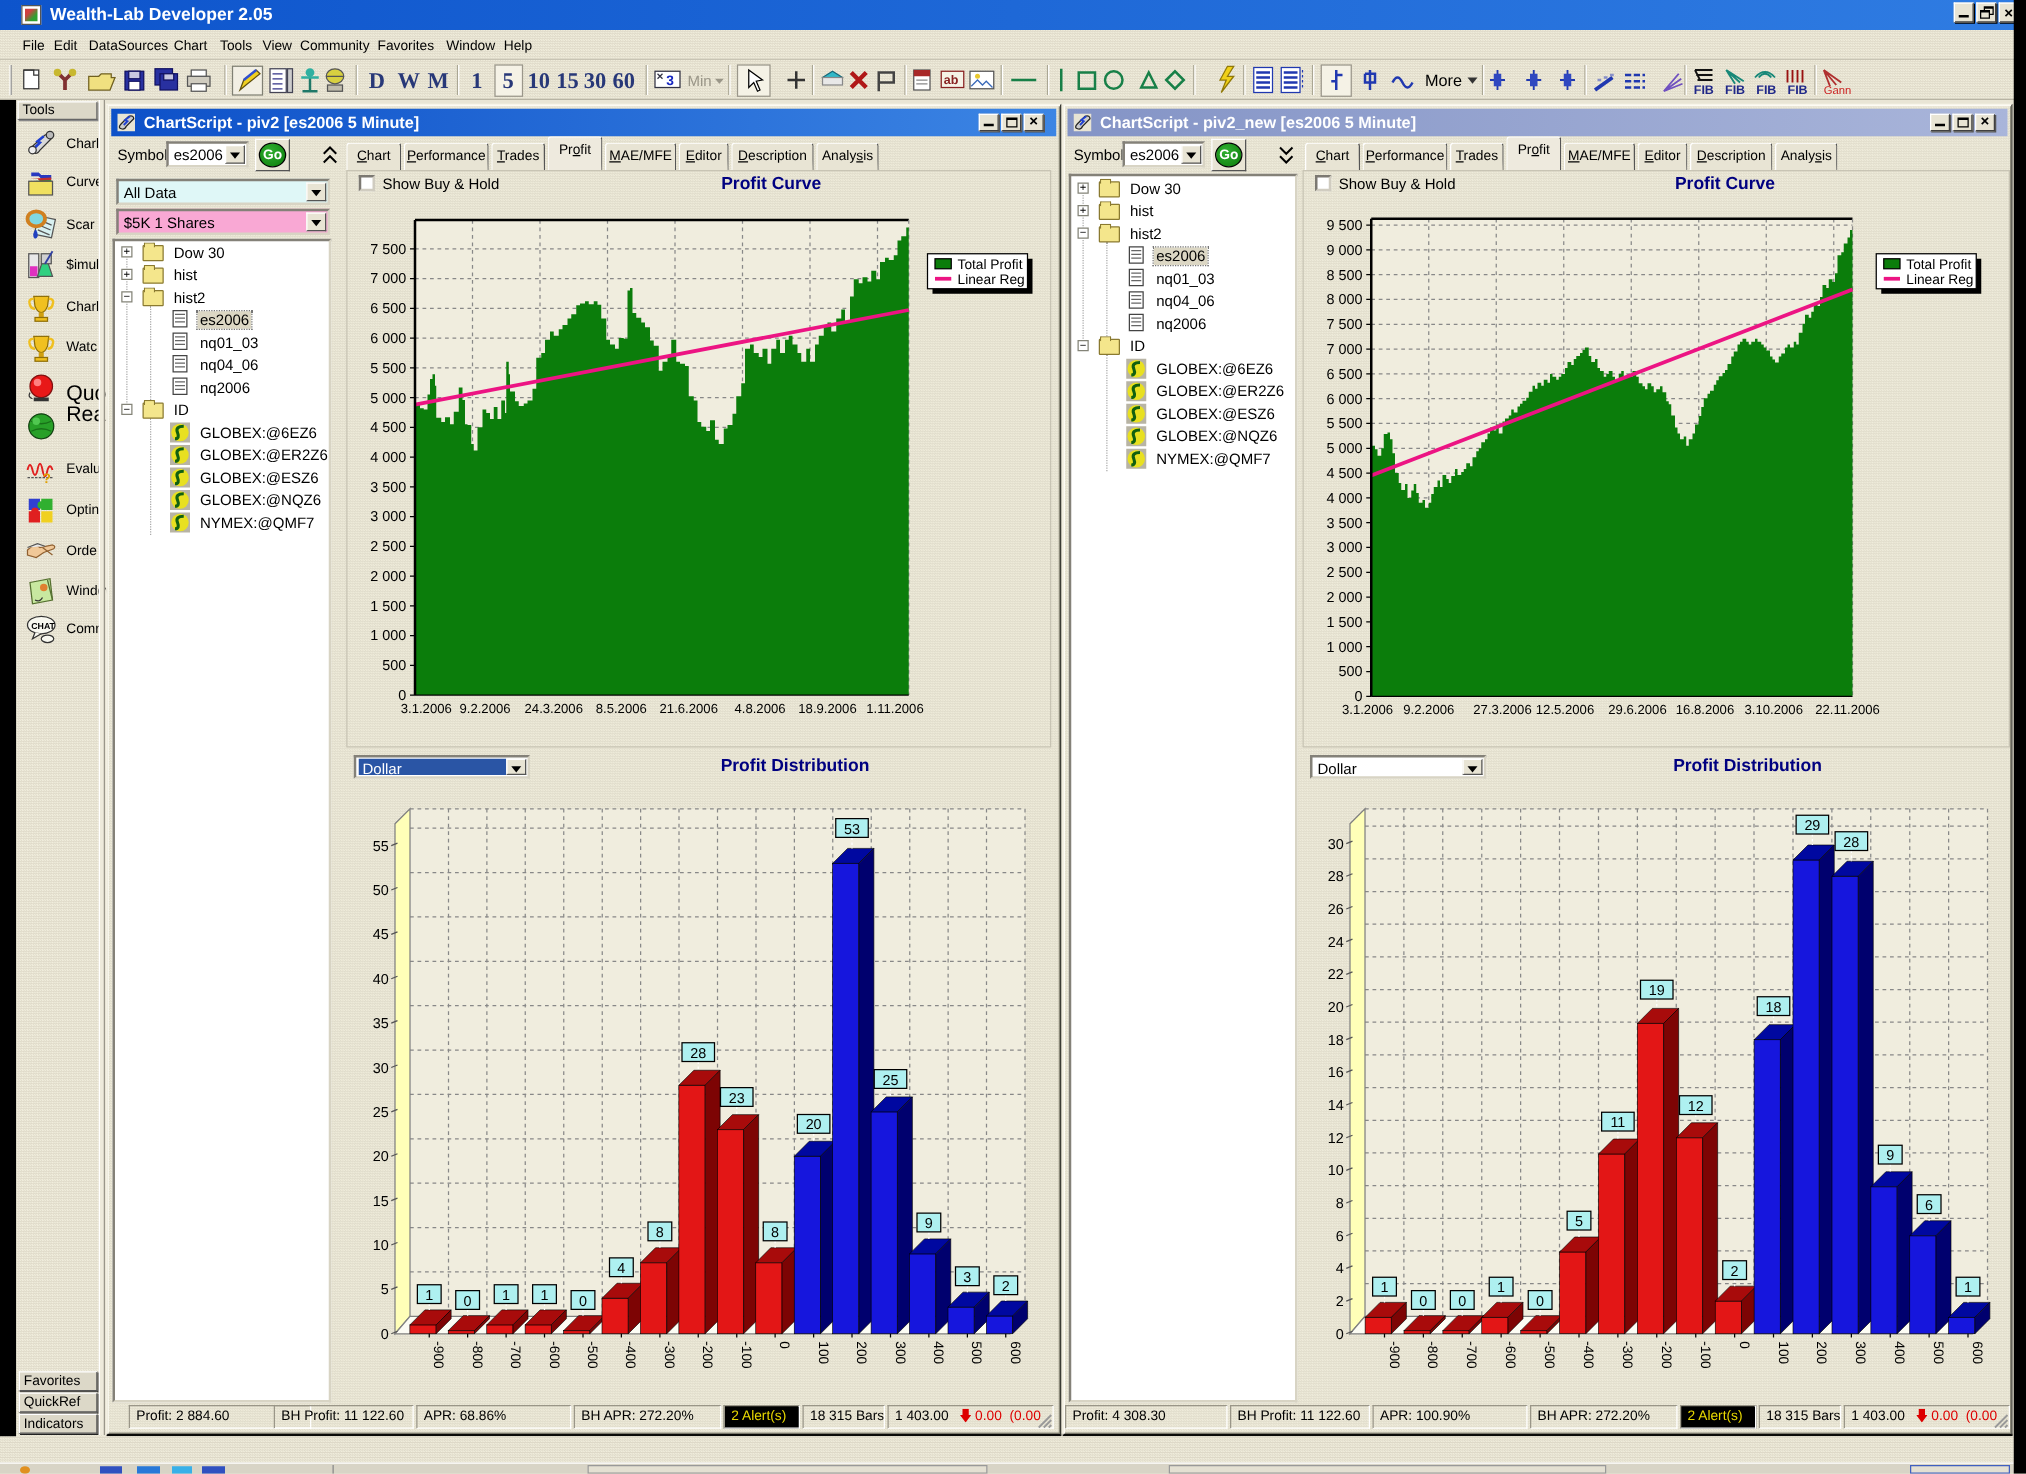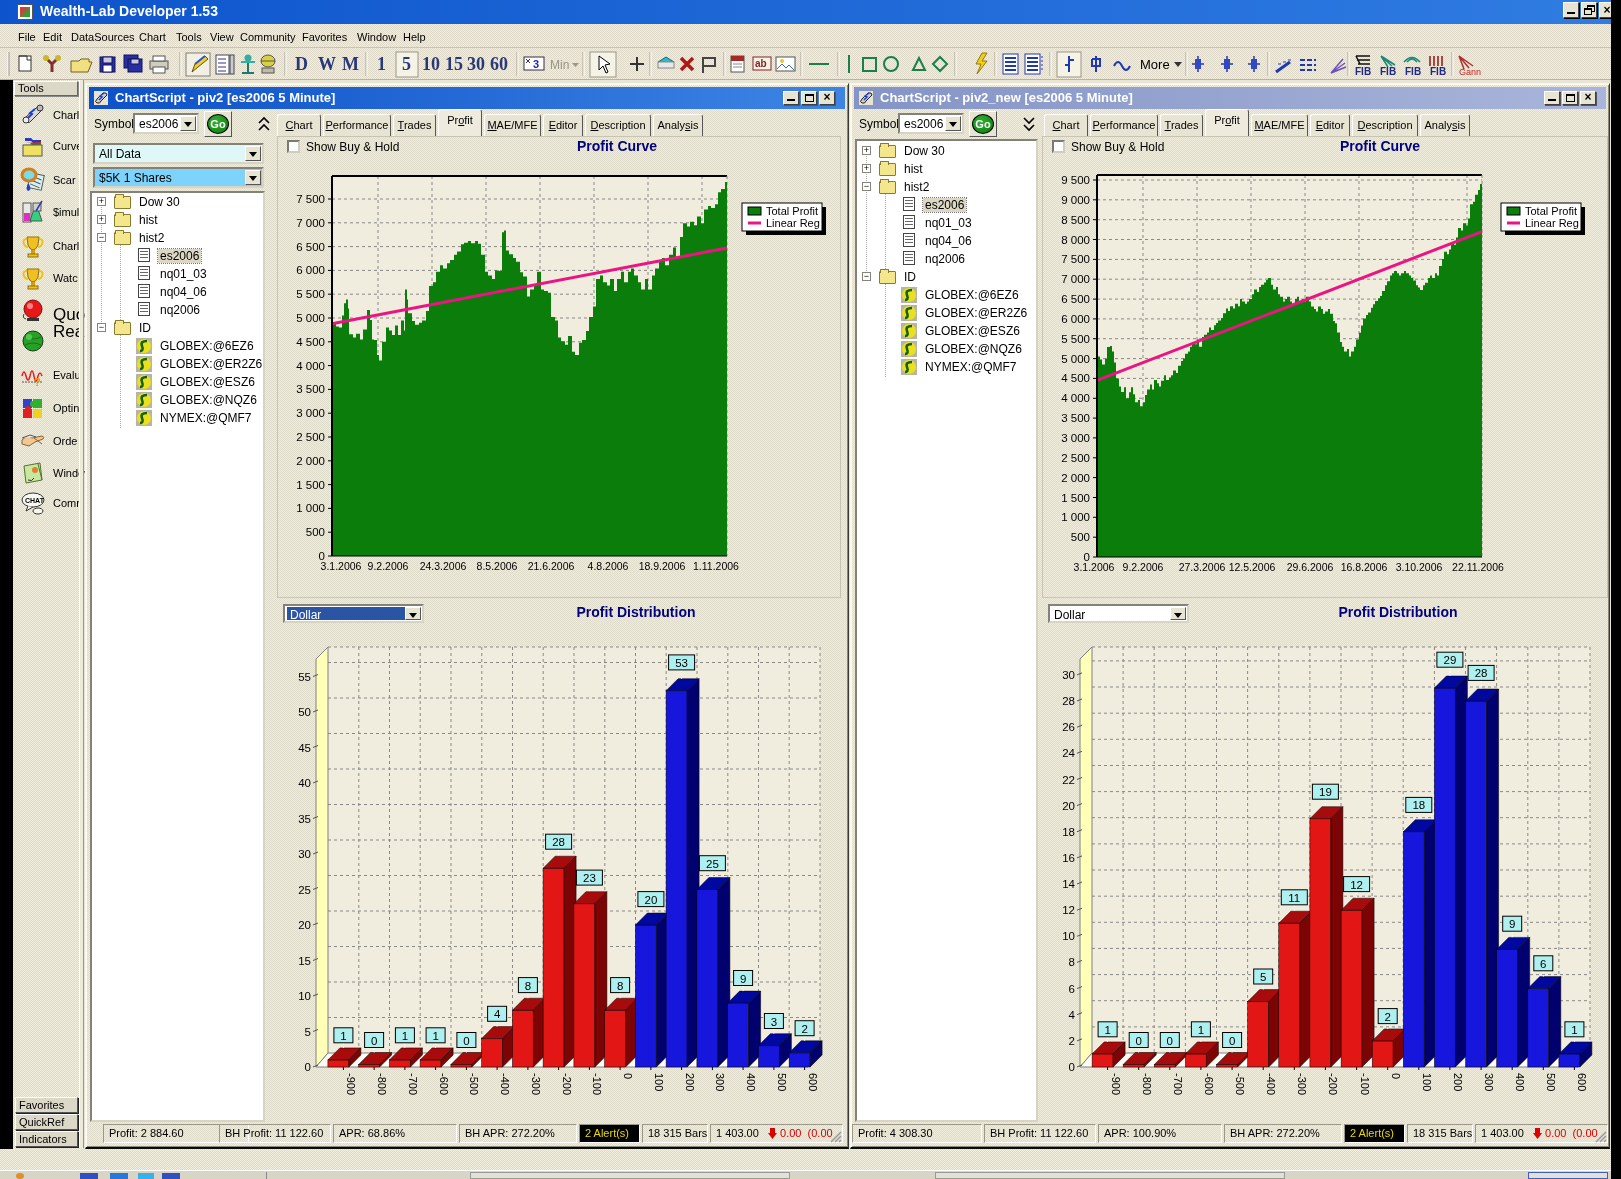--- a/index.html
+++ b/index.html
@@ -27,21 +27,21 @@
 .doc:before{content:"";position:absolute;left:1px;top:2px;width:8px;height:1px;background:#666;box-shadow:0 3px 0 #666,0 6px 0 #666}
 .gbx{position:absolute;width:16px;height:16px;background:#b8b4a4}
 .menu{font-size:11px}
 u{text-decoration:underline}
 </style></head><body>
 
 <div class="abs" style="left:0;top:0;width:1621px;height:24px;background:linear-gradient(90deg,#0d54cc,#2f7ce2)"></div>
 <div class="abs" style="left:17px;top:4px;width:16px;height:16px;background:#fff;border:1px solid #555">
     <div class="abs" style="left:2px;top:2px;width:10px;height:10px;background:linear-gradient(135deg,#d04040 30%,#30a030 70%)"></div>
   </div>
-<div class="abs" style="left:40px;top:3px;color:#fff;font-weight:bold;font-size:14px">Wealth-Lab Developer 1.53</div>
+<div class="abs" style="left:40px;top:3px;color:#fff;font-weight:bold;font-size:14px">Wealth-Lab Developer 2.05</div>
 <div class="tbtn" style="left:1563px;top:2px;height:16px;line-height:14px">
     <div style="position:absolute;left:3px;bottom:3px;width:8px;height:2px;background:#000"></div>
   </div>
 <div class="tbtn" style="left:1581px;top:2px;height:16px;line-height:14px">
     <div style="position:absolute;left:5px;top:2px;width:8px;height:7px;border:1px solid #000;border-top-width:2px"></div>
     <div style="position:absolute;left:2px;top:5px;width:8px;height:7px;border:1px solid #000;border-top-width:2px;background:#e8e4d4"></div>
   </div>
 <div class="tbtn" style="left:1599px;top:2px;height:16px;line-height:14px">
     <span style="position:absolute;left:0;right:0;top:0;font-size:12px;font-weight:bold">×</span>
   </div>
@@ -357,21 +357,21 @@
 <div class="abs" style="left:969px;top:111px;width:28px;height:26px;background:#e8e4d4;border:1px solid #fff;border-right-color:#555;border-bottom-color:#555">
     <div class="abs" style="left:2px;top:2px;width:22px;height:20px;border-radius:50%;background:radial-gradient(circle at 8px 6px,#30b030,#0a7a0a);border:1.5px solid #000;color:#fff;font-weight:bold;font-size:11px;text-align:center;line-height:19px">Go</div>
   </div>
 <svg class="abs" style="left:1022px;top:116px" width="14" height="16" xmlns="http://www.w3.org/2000/svg">
     <path d="M2 2 l5 5 5 -5 M2 9 l5 5 5 -5" stroke="#000" stroke-width="1.6" fill="none"></path>
   </svg>
 <div class="combo" style="left:93px;top:143px;width:171px;height:21px;background:#dff7f7">
     <span style="position:absolute;left:4px;top:2px">All Data</span>
     <div class="cbtn"></div>
   </div>
-<div class="combo" style="left:93px;top:167px;width:171px;height:21px;background:#7dd3fc">
+<div class="combo" style="left:93px;top:167px;width:171px;height:21px;background:#f9a8d4">
     <span style="position:absolute;left:4px;top:2px">$5K 1 Shares</span>
     <div class="cbtn"></div>
   </div>
 <div class="abs" style="left:90px;top:191px;width:175px;height:931px;background:#fff;border:2px inset #d8d4c4"></div>
 <div class="abs" style="left:101px;top:202px;width:1px;height:126px;border-left:1px dotted #aaa"></div>
 <div class="abs" style="left:120px;top:244px;width:1px;height:76px;border-left:1px dotted #aaa"></div>
 <div class="abs" style="left:120px;top:334px;width:1px;height:94px;border-left:1px dotted #aaa"></div>
 <div class="pm" style="left:97px;top:197px">+</div>
 <div class="folder" style="left:114px;top:196px"></div>
 <div class="treelbl" style="left:137px;top:195px;padding:0 2px">Dow 30</div>

